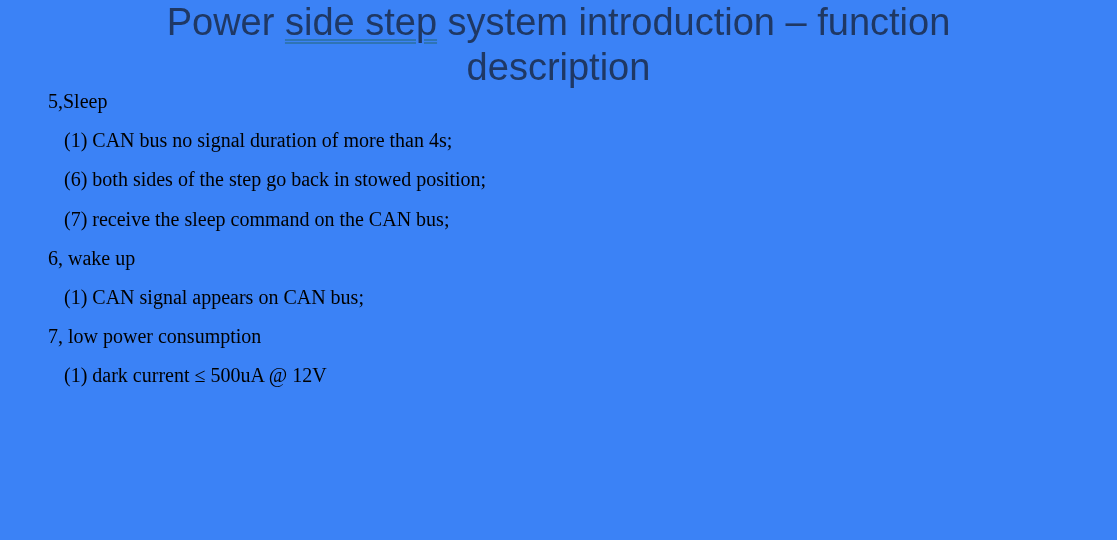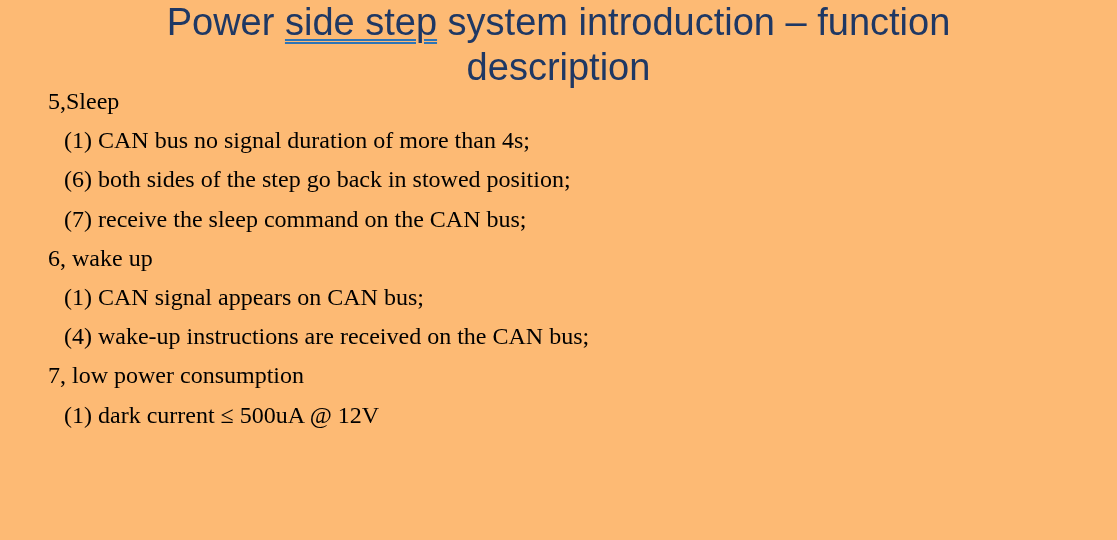--- a/index.html
+++ b/index.html
@@ -4,21 +4,21 @@
 <style>
   html, body {
     margin: 0;
     padding: 0;
     background: #ffffff;
   }
   .slide {
     position: relative;
     width: 1117px;
     height: 540px;
-    background: #fdba74;
+    background: #3b82f6;
     overflow: hidden;
   }
   .slide-title {
     position: absolute;
     top: 0;
     left: 0;
     width: 1117px;
     text-align: center;
     font-family: "Liberation Sans", sans-serif;
     font-size: 38px;
@@ -32,21 +32,21 @@
     text-decoration-color: #2e74b5;
     text-decoration-thickness: 2px;
     text-underline-offset: 4px;
   }
   .slide-body {
     position: absolute;
     top: 82px;
     left: 0;
     width: 1117px;
     font-family: "Liberation Serif", serif;
-    font-size: 24px;
+    font-size: 20px;
     color: #000000;
   }
   .body-line {
     line-height: 39.2px;
     white-space: pre;
   }
   .section-heading {
     padding-left: 48px;
   }
   .section-item {
@@ -65,20 +65,19 @@
 
   <div class="slide-body">
 
     <div class="body-line section-heading">5,Sleep</div>
     <div class="body-line section-item">(1) CAN bus no signal duration of more than 4s;</div>
     <div class="body-line section-item">(6) both sides of the step go back in stowed position;</div>
     <div class="body-line section-item">(7) receive the sleep command on the CAN bus;</div>
 
     <div class="body-line section-heading">6, wake up</div>
     <div class="body-line section-item">(1) CAN signal appears on CAN bus;</div>
-    <div class="body-line section-item">(4) wake-up instructions are received on the CAN bus;</div>
 
     <div class="body-line section-heading">7, low power consumption</div>
     <div class="body-line section-item">(1) dark current ≤ 500uA @ 12V</div>
 
   </div>
 
 </div>
 
 </body></html>

